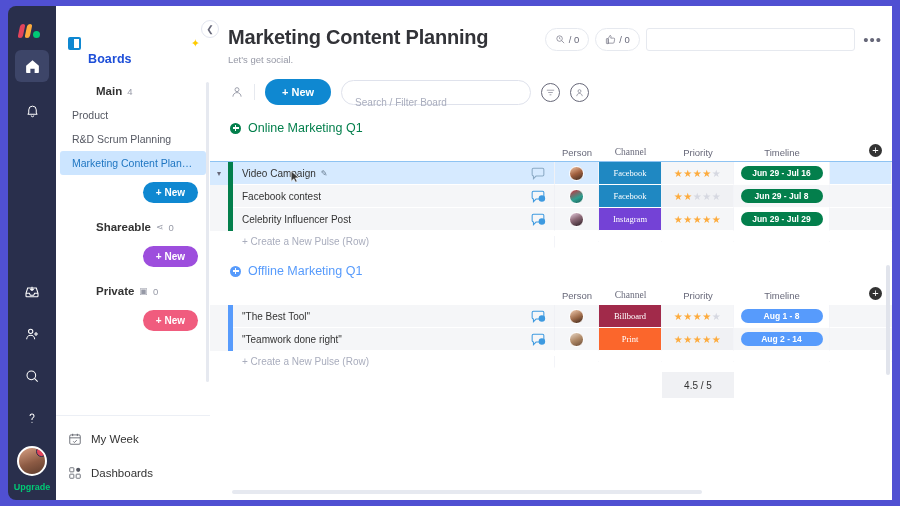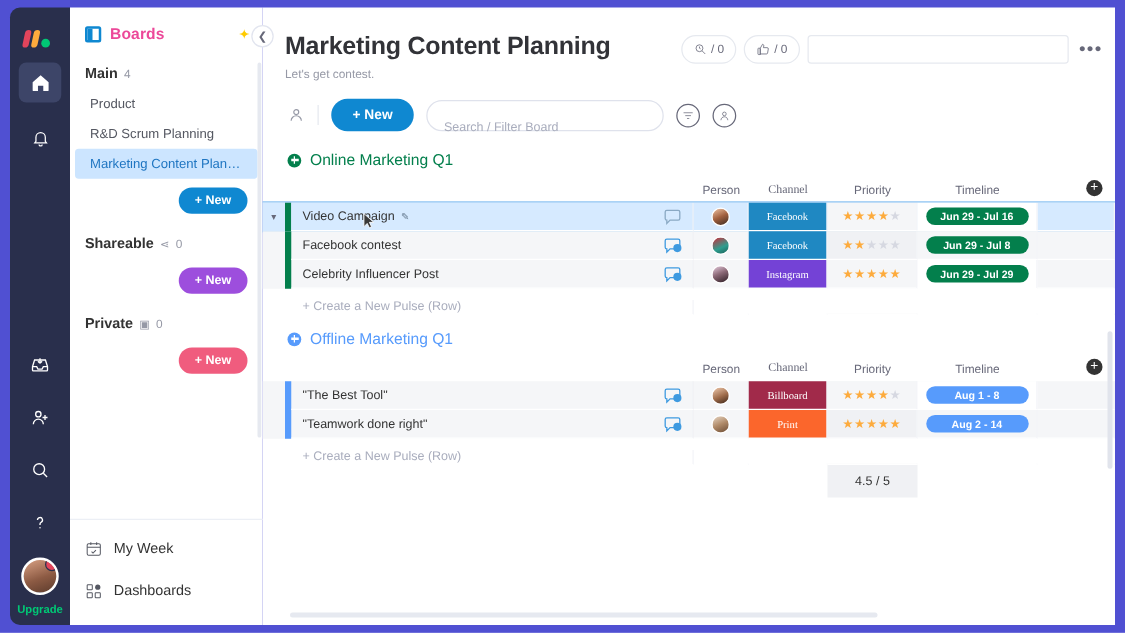--- a/index.html
+++ b/index.html
@@ -57,32 +57,32 @@
     width: 154px; height: 494px;
     background: #ffffff;
     display:flex; flex-direction: column;
   }
   .sb-head { display:flex; align-items:center; padding: 14px 10px 10px 12px; }
   .sb-head .bicon {
     width:13px; height:13px; border:2px solid #0f88d1; border-radius:2px;
     margin-right:7px; position:relative; flex:none;
   }
   .sb-head .bicon::before{ content:''; position:absolute; left:0; top:0; bottom:0; width:4px; background:#0f88d1;}
-  .sb-title { font-size: 12.5px; font-weight: 700; color:#ec4899; letter-spacing:.1px; }
+  .sb-title { font-size: 12.5px; font-weight: 700; color:#1d4ed8; letter-spacing:.1px;margin-top:32px; }
   .sb-star { margin-left:auto; color:#ffcb00; font-size:11px; }
   .collapse-btn {
     position:absolute; right:-9px; top:14px;
     width:18px; height:18px; border-radius:50%;
     background:#fff; border:1px solid #e2e5ef;
     display:flex; align-items:center; justify-content:center;
     font-size:9px; color:#676879; z-index:5;
   }
   .sb-body { flex:1; overflow:hidden; padding: 0 0 4px 0; position:relative; }
   .sb-section { display:flex; align-items:center; padding: 9px 12px 6px 12px; gap:5px; }
-  .sb-section .lab { font-size:11.5px; font-weight:700; color:#333; }
+  .sb-section .lab { font-size:11.5px; font-weight:700; color:#333;margin-left:28px; }
   .sb-section .cnt { font-size:9.5px; color:#9699a6; }
   .sb-section .shr { font-size:9px; color:#9699a6; }
   .sb-item {
     font-size: 10.5px; color:#555862;
     padding: 6px 10px 6px 12px; margin: 0 4px;
     border-radius: 3px; white-space: nowrap; overflow:hidden; text-overflow:ellipsis;
   }
   .sb-item.sel { background:#cce5ff; color:#1f76c2; }
   .new-btn {
     display:inline-block; margin: 7px 12px 4px auto; float:right;
@@ -192,21 +192,21 @@
     color:#fff; font-size:8.5px; font-weight:400;
   }
   .stars { letter-spacing:.5px; font-size:10px; }
   .star-on { color:#fdab3d; }
   .star-off{ color:#d6d8e1; }
   .tl-pill {
     padding: 2px 0; width: 82px; text-align:center; border-radius: 10px;
     color:#fff; font-size:8.5px; font-weight:700;
   }
   .addrow {
-    height: 21px; display:flex; align-items:flex-end;
+    height: 21px; display:flex; align-items:center;
     font-size:9px; color:#a9adbd;
   }
   .addrow .col-name { border-right:1px solid #f3f4f8; color:#a9adbd; }
   .plus-col {
     position:absolute; right: 10px; top: 2px;
     width:13px; height:13px; border-radius:50%; background:#333; color:#fff;
     display:flex; align-items:center; justify-content:center; font-size:11px; line-height:1;
   }
   .sum-row { height:26px; }
   .sum-cell { background:#f0f1f4; font-size:10px; color:#333; }
@@ -336,21 +336,21 @@
           </svg>
         <span>Dashboards</span>
       </div>
     </div>
   </div>
 
   <div class="main">
 
     <div class="bd-head">
       <div class="bd-title">Marketing Content Planning</div>
-      <div class="bd-sub">Let's get contest.</div>
+      <div class="bd-sub">Let's get social.</div>
 
       <div class="bd-actions">
         <div class="pill">
           <svg width="11" height="11" viewBox="0 0 24 24">
               <circle cx="10" cy="10" r="6"></circle>
               <path d="M14.5 14.5L20 20"></path>
               <path d="M10 7v3l2 1"></path>
             </svg>
           <span>/ 0</span>
         </div>

